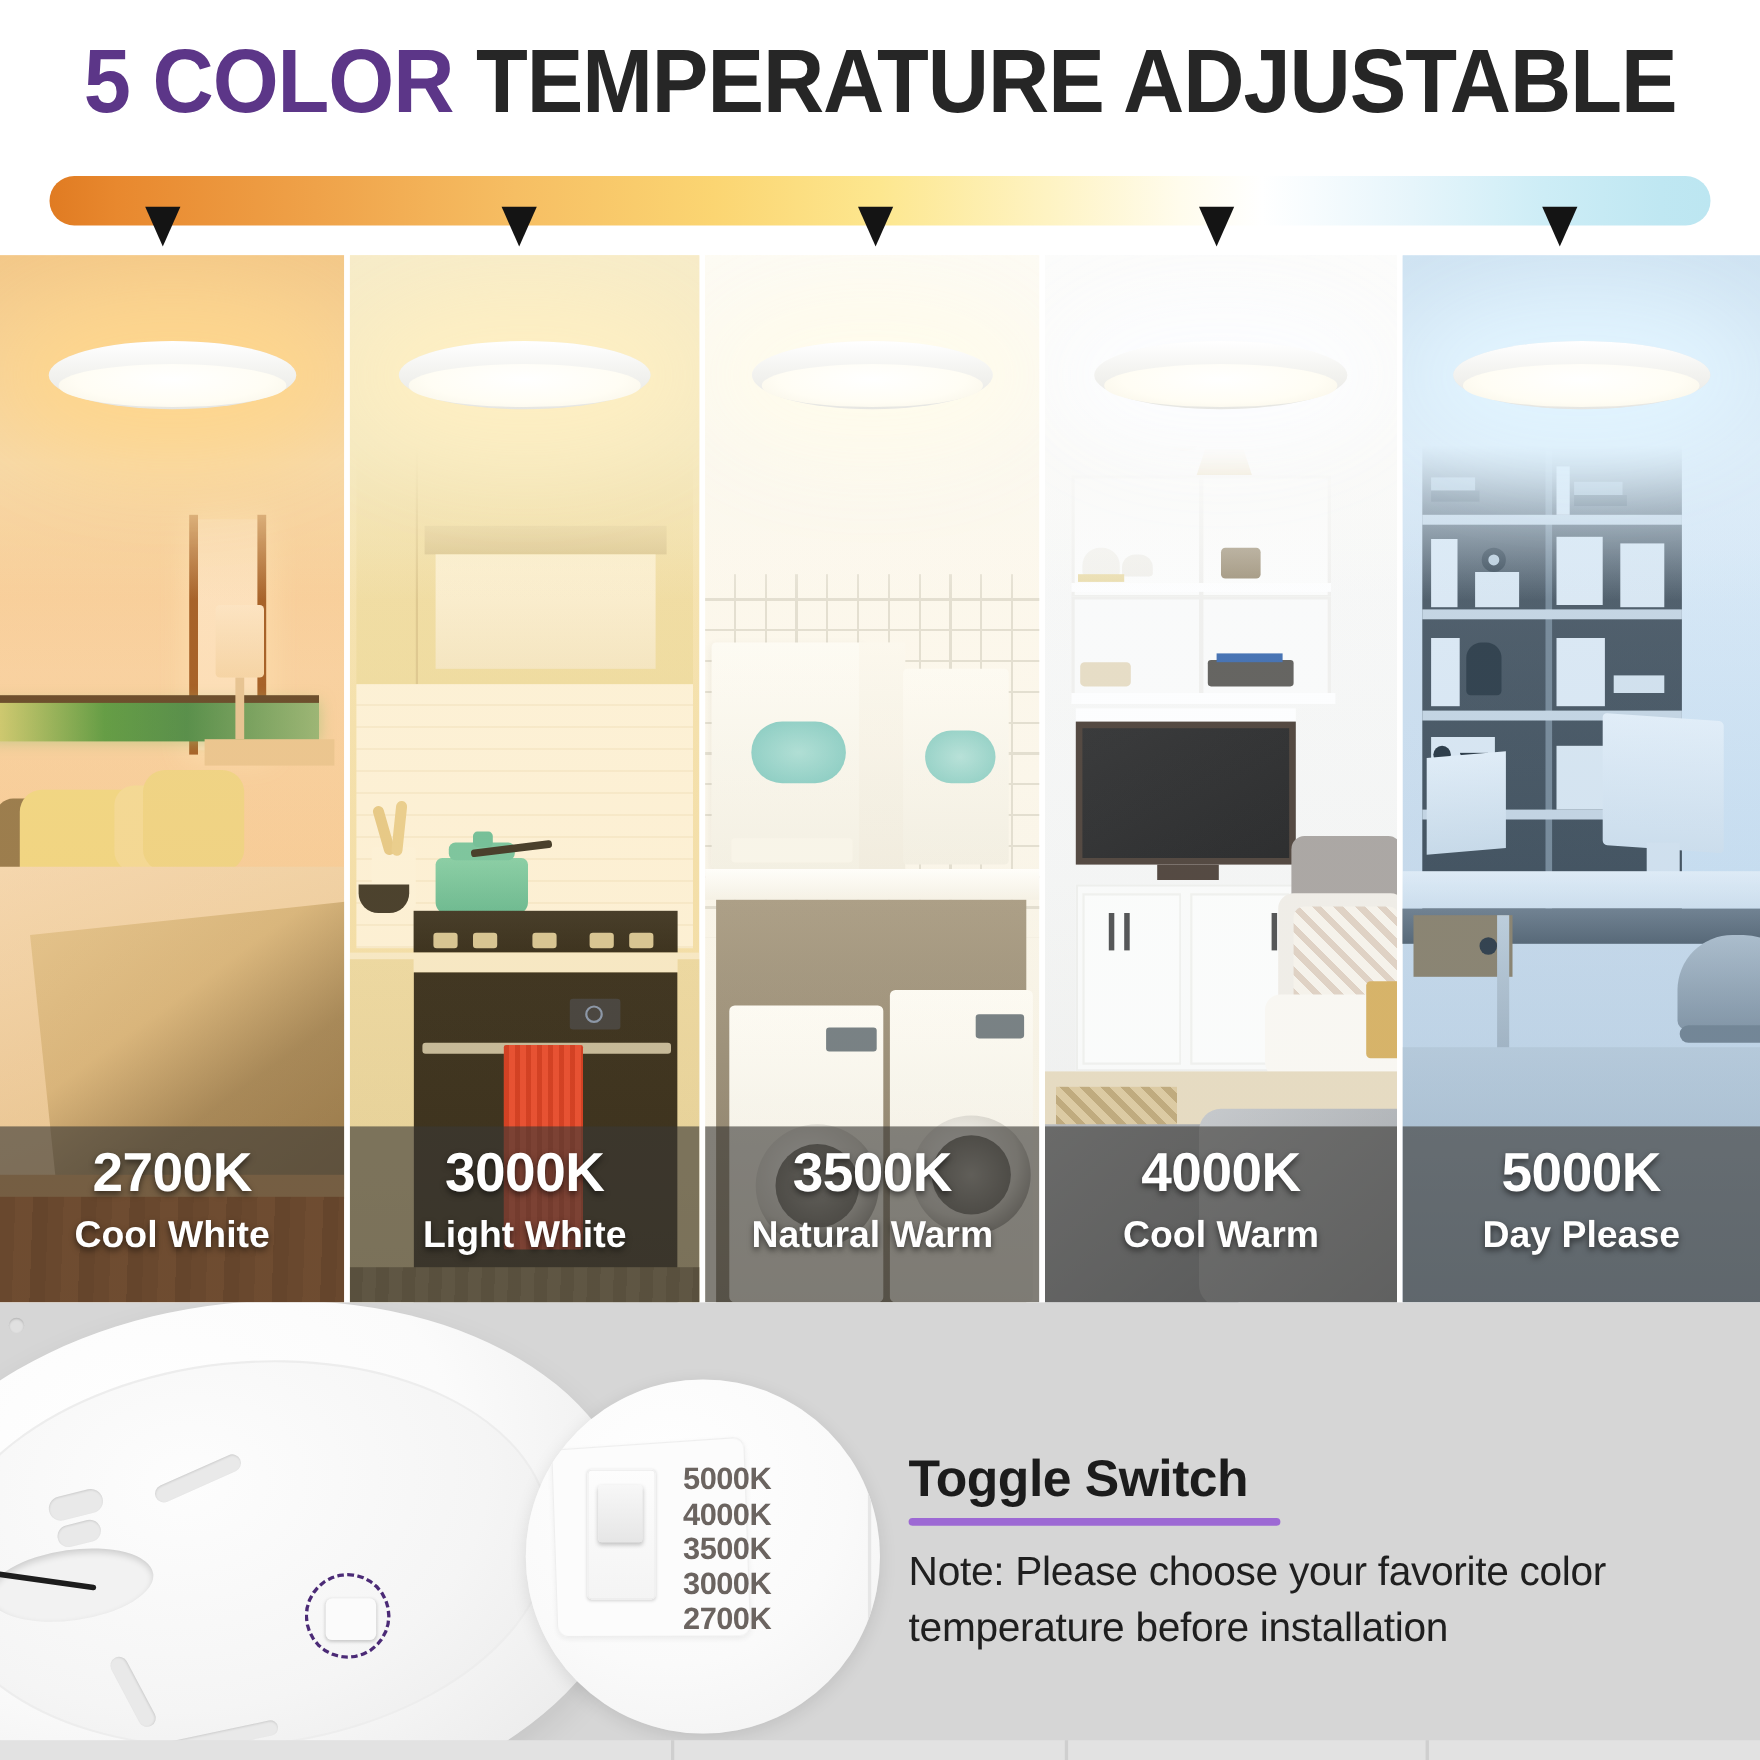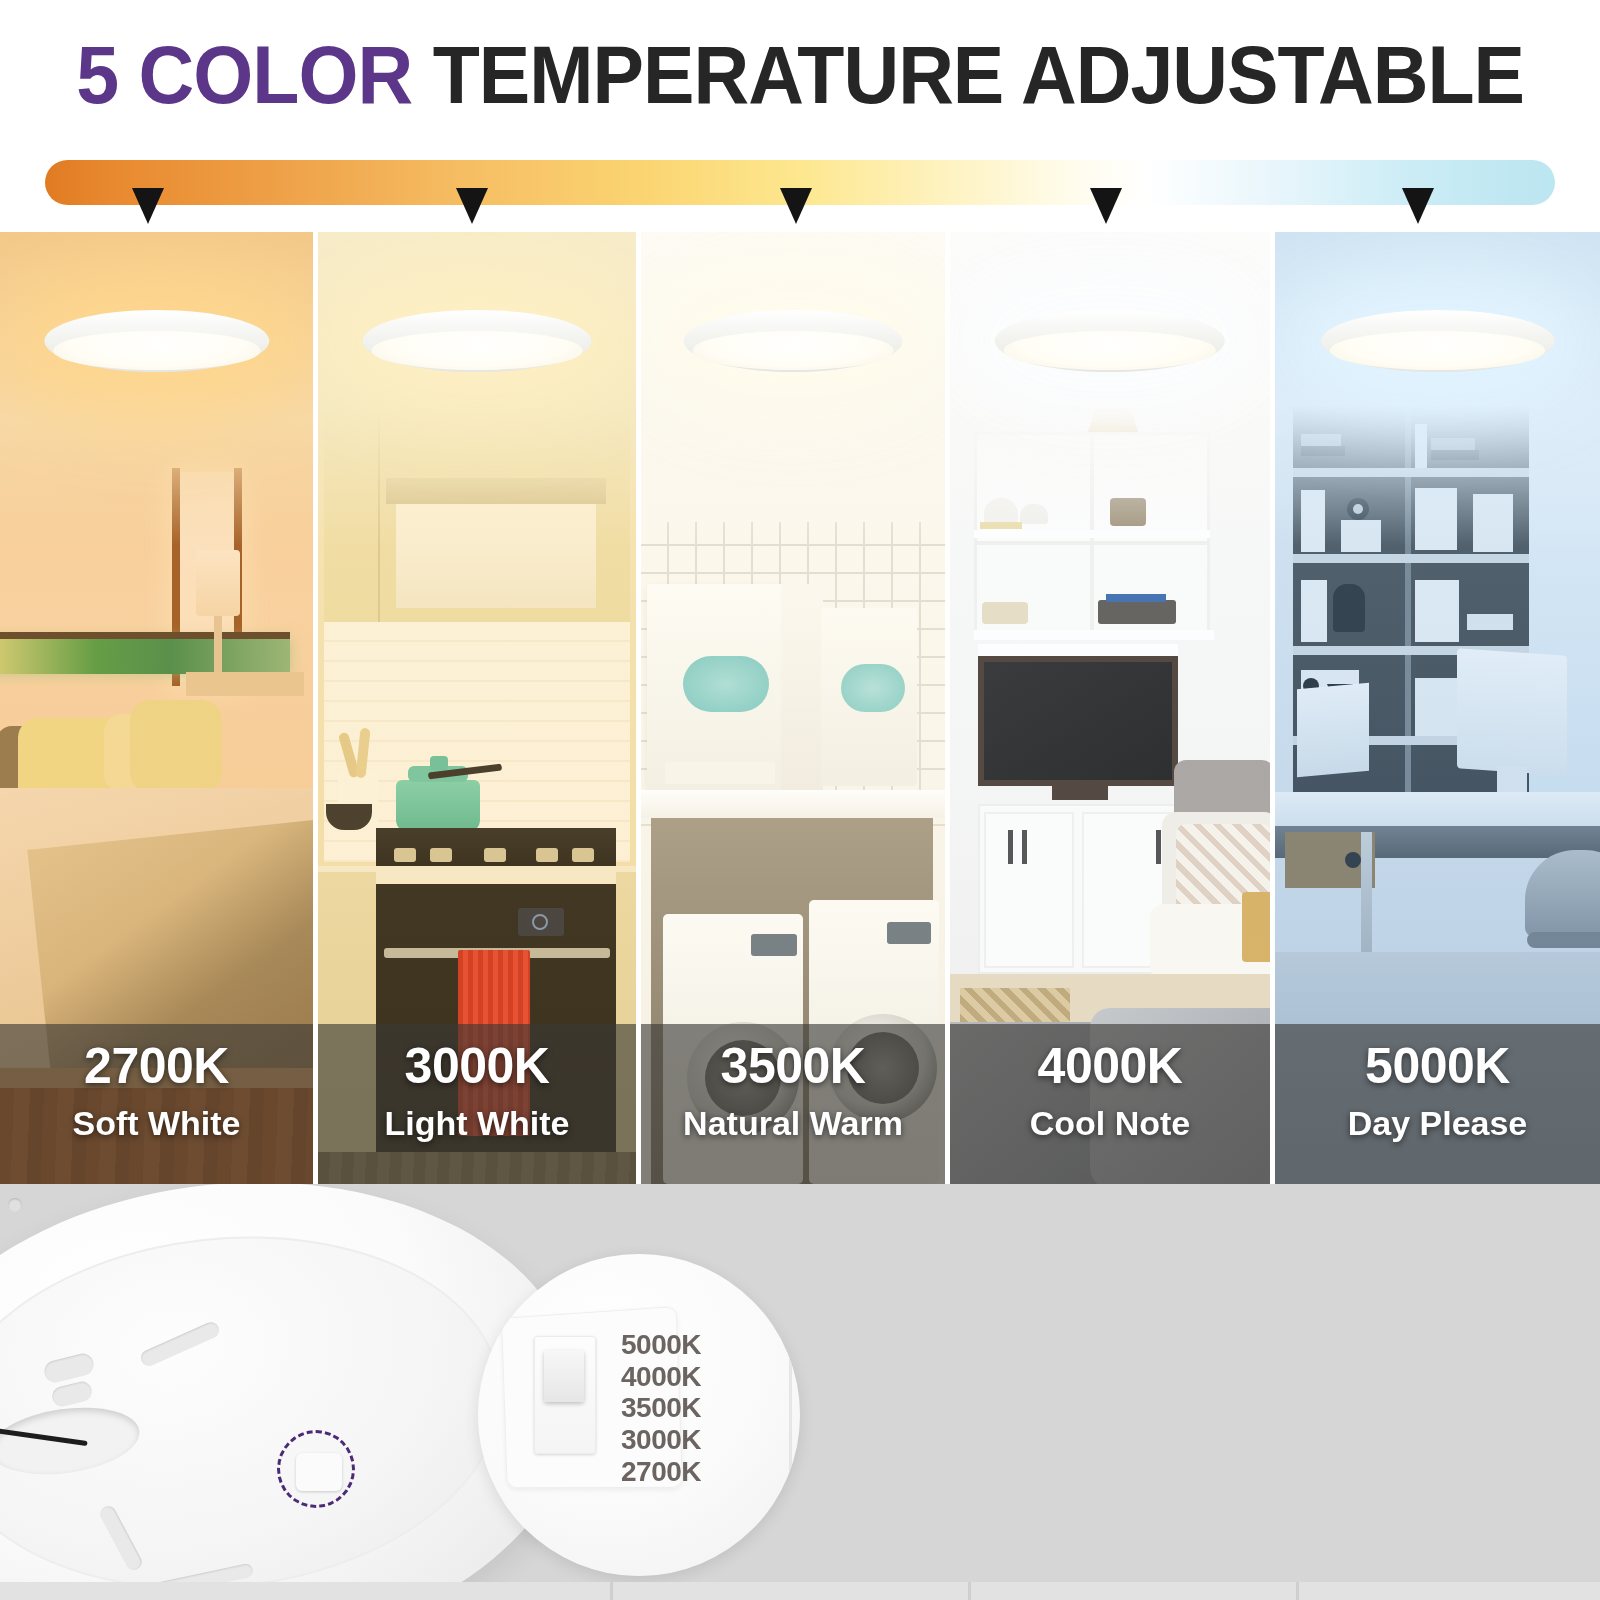--- a/index.html
+++ b/index.html
@@ -233,21 +233,21 @@
       <div class="obj" style="left:40px;top:600px;width:330px;height:260px;background:linear-gradient(150deg,#ddd3ab 0%,#cfc399 32%,#8a8568 58%,#6e6a4f 100%);transform:rotate(-6deg)"></div>
       <div class="obj" style="left:-30px;top:836px;width:380px;height:22px;background:#caa06a"></div>
 
       <div class="obj" style="left:0;top:856px;width:313px;height:96px;background:repeating-linear-gradient(92deg,#9c4f1e 0 14px,#b05e28 14px 30px,#8d4518 30px 44px)"></div>
     </div>
     <div class="tint" style="background:linear-gradient(rgba(248,170,70,.26),rgba(240,140,45,.30))"></div>
     <div class="ceiling" style="background:linear-gradient(#f3c889,#f7d9a8 60%,rgba(247,217,168,0) 100%)"></div>
     <div class="fixture" style="box-shadow:0 0 80px 50px rgba(255,215,140,.85)"></div>
     <div class="label-strip">
       <span class="label-k">2700K</span>
-      <span class="label-name">Soft White</span>
+      <span class="label-name">Cool White</span>
     </div>
   </div>
 
   <div class="panel" style="width:323px">
     <div class="scene">
       <div class="wall" style="inset:0;background:linear-gradient(#f6ecc9,#f3e6bd 45%,#efe0b0 100%)"></div>
 
       <div class="obj" style="left:6px;top:120px;width:306px;height:270px;background:linear-gradient(#f2e3b8,#ece0ae)"></div>
       <div class="obj" style="left:60px;top:118px;width:2px;height:272px;background:#d8c89a"></div>
 
@@ -379,21 +379,21 @@
       <div class="obj" style="left:10px;top:756px;width:110px;height:62px;background:repeating-linear-gradient(45deg,#d9c393 0 7px,#b89e68 7px 13px)"></div>
 
       <div class="obj" style="left:-20px;top:790px;width:200px;height:170px;background:linear-gradient(140deg,#b2b4b6,#7e8286);border-radius:20px"></div>
       <div class="obj" style="left:140px;top:776px;width:220px;height:180px;background:linear-gradient(140deg,#c0c2c4,#8a8e92);border-radius:20px"></div>
     </div>
     <div class="tint" style="background:linear-gradient(rgba(240,246,252,.14),rgba(232,240,248,.16))"></div>
     <div class="ceiling" style="background:linear-gradient(#fcfcfb,#fafaf8 55%,rgba(250,250,248,0) 100%)"></div>
     <div class="fixture" style="box-shadow:0 0 80px 44px rgba(252,253,255,.92)"></div>
     <div class="label-strip">
       <span class="label-k">4000K</span>
-      <span class="label-name">Cool Note</span>
+      <span class="label-name">Cool Warm</span>
     </div>
   </div>
 
   <div class="panel" style="width:330px">
     <div class="scene">
       <div class="wall" style="inset:0;background:linear-gradient(#e9f1f8,#dfe9f2 50%,#ccd8e2 100%)"></div>
 
       <div class="obj" style="left:252px;top:120px;width:78px;height:440px;background:linear-gradient(#f5fbff,#dceaf5)"></div>
 
       <div class="obj" style="left:18px;top:126px;width:236px;height:480px;background:linear-gradient(#4c5257,#2e3438)"></div>
@@ -482,19 +482,24 @@
     <div id="mag-arc"></div>
     <div id="mag-list">
       <div>5000K</div>
       <div>4000K</div>
       <div>3500K</div>
       <div>3000K</div>
       <div>2700K</div>
     </div>
   </div>
 
+  <div id="toggle-text" style="top:134px">
+    <div id="toggle-title">Toggle Switch</div>
+    <div id="toggle-rule"></div>
+    <div id="toggle-note">Note: Please choose your favorite color temperature before installation</div>
+  </div>
 
   <div id="bottom-divider">
     <div class="div-seg" style="left:610px"></div>
     <div class="div-seg" style="left:968px"></div>
     <div class="div-seg" style="left:1296px"></div>
   </div>
 </div>
 
 </body></html>

